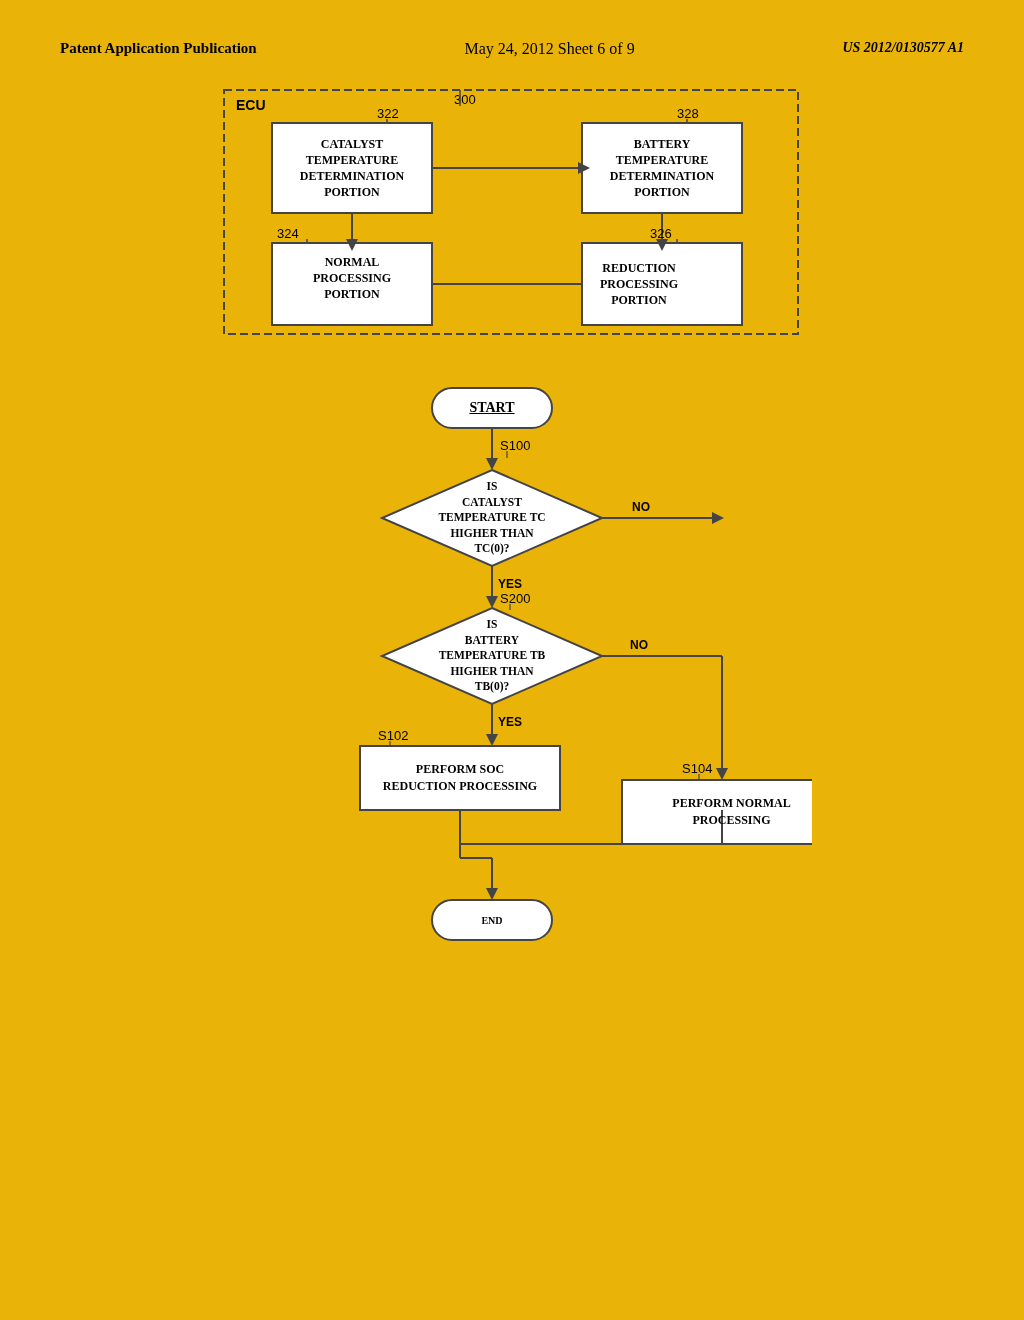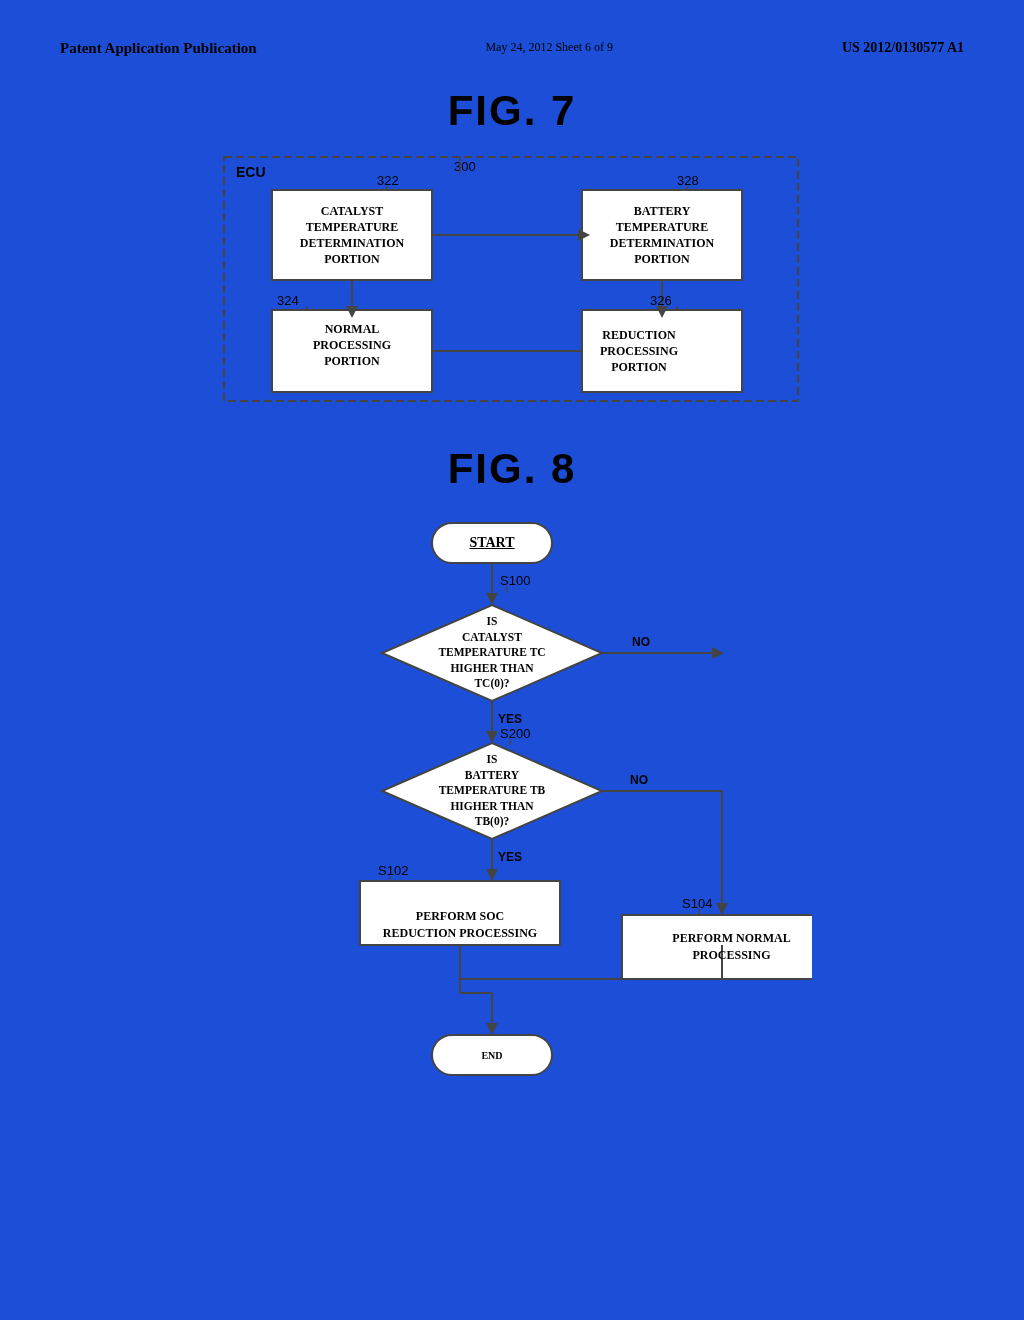--- a/index.html
+++ b/index.html
@@ -7,43 +7,44 @@
       background: #fff;
       font-family: 'Times New Roman', Times, serif;
       width: 1024px;
       min-height: 1320px;
       position: relative;
     }
 
     .page {
       width: 1024px;
       min-height: 1320px;
-      background: #1d4ed8;
+      background: #eab308;
       padding: 40px 60px;
     }
 
     
     .header {
       display: flex;
       justify-content: space-between;
       align-items: flex-start;
       margin-bottom: 30px;
       border-bottom: none;
     }
     .header-left {
       font-weight: bold;
       font-size: 15px;
     }
     .header-center {
-      font-size: 12px;
+      font-size: 16px;
       text-align: center;
     }
     .header-right {
       font-size: 14px;
       font-weight: bold;
+      font-style: italic;
     }
 
     
     .fig-title {
       text-align: center;
       font-size: 42px;
       font-weight: bold;
       letter-spacing: 2px;
       margin-bottom: 20px;
       font-family: Arial, sans-serif;
@@ -77,21 +78,20 @@
 <body>
 
 <div class="page">
 
   <div class="header">
     <div class="header-left">Patent Application Publication</div>
     <div class="header-center">May 24, 2012  Sheet 6 of 9</div>
     <div class="header-right">US 2012/0130577 A1</div>
   </div>
 
-  <div class="fig-title">FIG. 7</div>
 
   <div class="fig7-container">
     <div style="position:relative; width:580px; height:250px;">
 
       <svg width="580" height="250" style="position:absolute;top:0;left:0;">
 
         <rect x="2" y="2" width="574" height="244" fill="none" stroke="#444" stroke-width="2" stroke-dasharray="8,4"></rect>
 
         <text x="14" y="22" font-size="14" font-weight="bold" font-family="Arial, sans-serif">ECU</text>
 
@@ -138,21 +138,20 @@
       </div>
       <div class="block-text" style="left:50px;top:155px;width:160px;height:70px;">
         NORMAL<br>PROCESSING<br>PORTION
       </div>
       <div class="block-text" style="left:339px;top:155px;width:156px;height:82px;">
         REDUCTION<br>PROCESSING<br>PORTION
       </div>
     </div>
   </div>
 
-  <div class="fig-title">FIG. 8</div>
 
   <div class="fig8-section">
     <div style="position:relative; width:600px; height:680px; margin: 0 auto;">
 
       <svg width="600" height="680" style="position:absolute;top:0;left:0;pointer-events:none;">
 
         <rect x="220" y="10" width="120" height="40" rx="20" ry="20" fill="white" stroke="#444" stroke-width="2"></rect>
 
         <line x1="280" y1="50" x2="280" y2="80" stroke="#444" stroke-width="2"></line>
         <polygon points="274,80 280,92 286,80" fill="#444"></polygon>
@@ -211,21 +210,21 @@
         <rect x="220" y="522" width="120" height="40" rx="20" ry="20" fill="white" stroke="#444" stroke-width="2"></rect>
 
       </svg>
 
       <div style="position:absolute;top:10px;left:220px;width:120px;height:40px;display:flex;align-items:center;justify-content:center;font-size:14px;font-weight:bold;text-decoration:underline;">START</div>
 
       <div style="position:absolute;top:92px;left:170px;width:220px;height:96px;display:flex;align-items:center;justify-content:center;text-align:center;font-size:11.5px;font-weight:bold;line-height:1.35;">IS<br>CATALYST<br>TEMPERATURE TC<br>HIGHER THAN<br>TC(0)?</div>
 
       <div style="position:absolute;top:230px;left:170px;width:220px;height:96px;display:flex;align-items:center;justify-content:center;text-align:center;font-size:11.5px;font-weight:bold;line-height:1.35;">IS<br>BATTERY<br>TEMPERATURE TB<br>HIGHER THAN<br>TB(0)?</div>
 
-      <div style="position:absolute;top:380px;left:148px;width:200px;height:64px;display:flex;align-items:center;justify-content:center;text-align:center;font-size:12px;font-weight:bold;line-height:1.4;">PERFORM SOC<br>REDUCTION PROCESSING</div>
+      <div style="position:absolute;top:368px;left:148px;width:200px;height:64px;display:flex;align-items:center;justify-content:center;text-align:center;font-size:12px;font-weight:bold;line-height:1.4;">PERFORM SOC<br>REDUCTION PROCESSING</div>
 
       <div style="position:absolute;top:402px;left:410px;width:200px;height:64px;display:flex;align-items:center;justify-content:center;text-align:center;font-size:12px;font-weight:bold;line-height:1.4;padding-left:19px;">PERFORM NORMAL<br>PROCESSING</div>
 
       <div style="position:absolute;top:522px;left:220px;width:120px;height:40px;display:flex;align-items:center;justify-content:center;font-size:10px;font-weight:bold;">END</div>
 
     </div>
   </div>
 
 </div>
 

